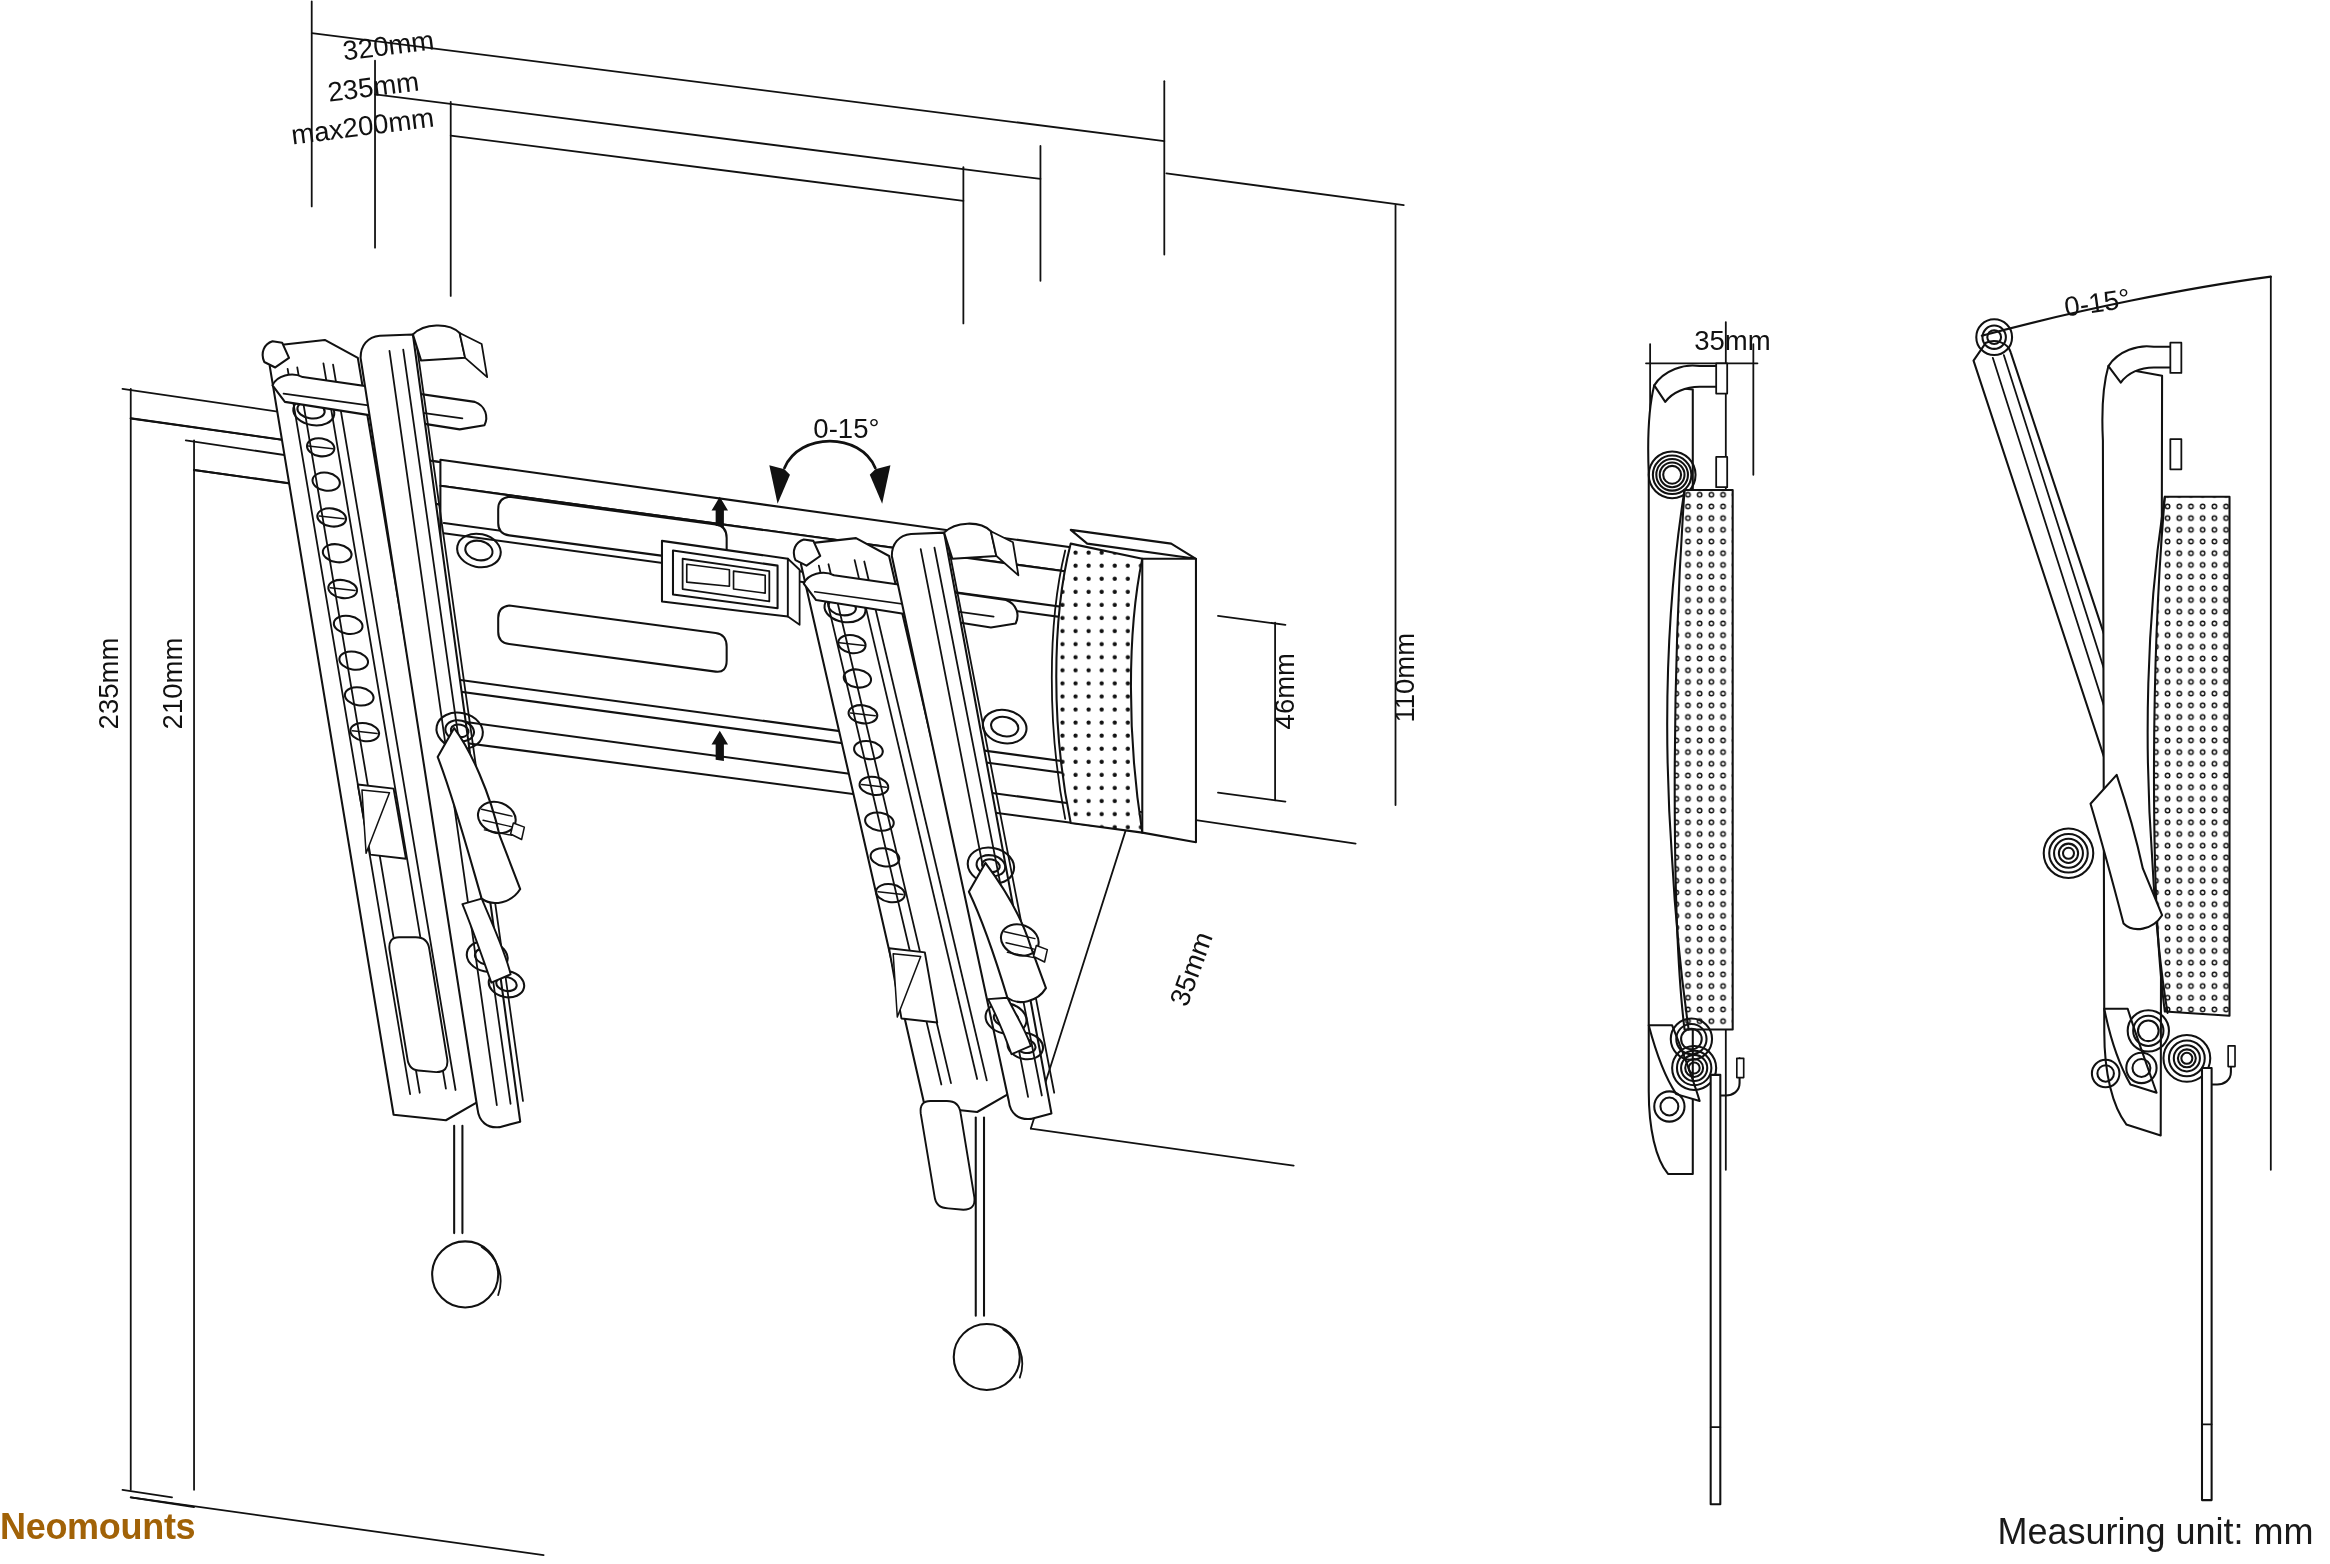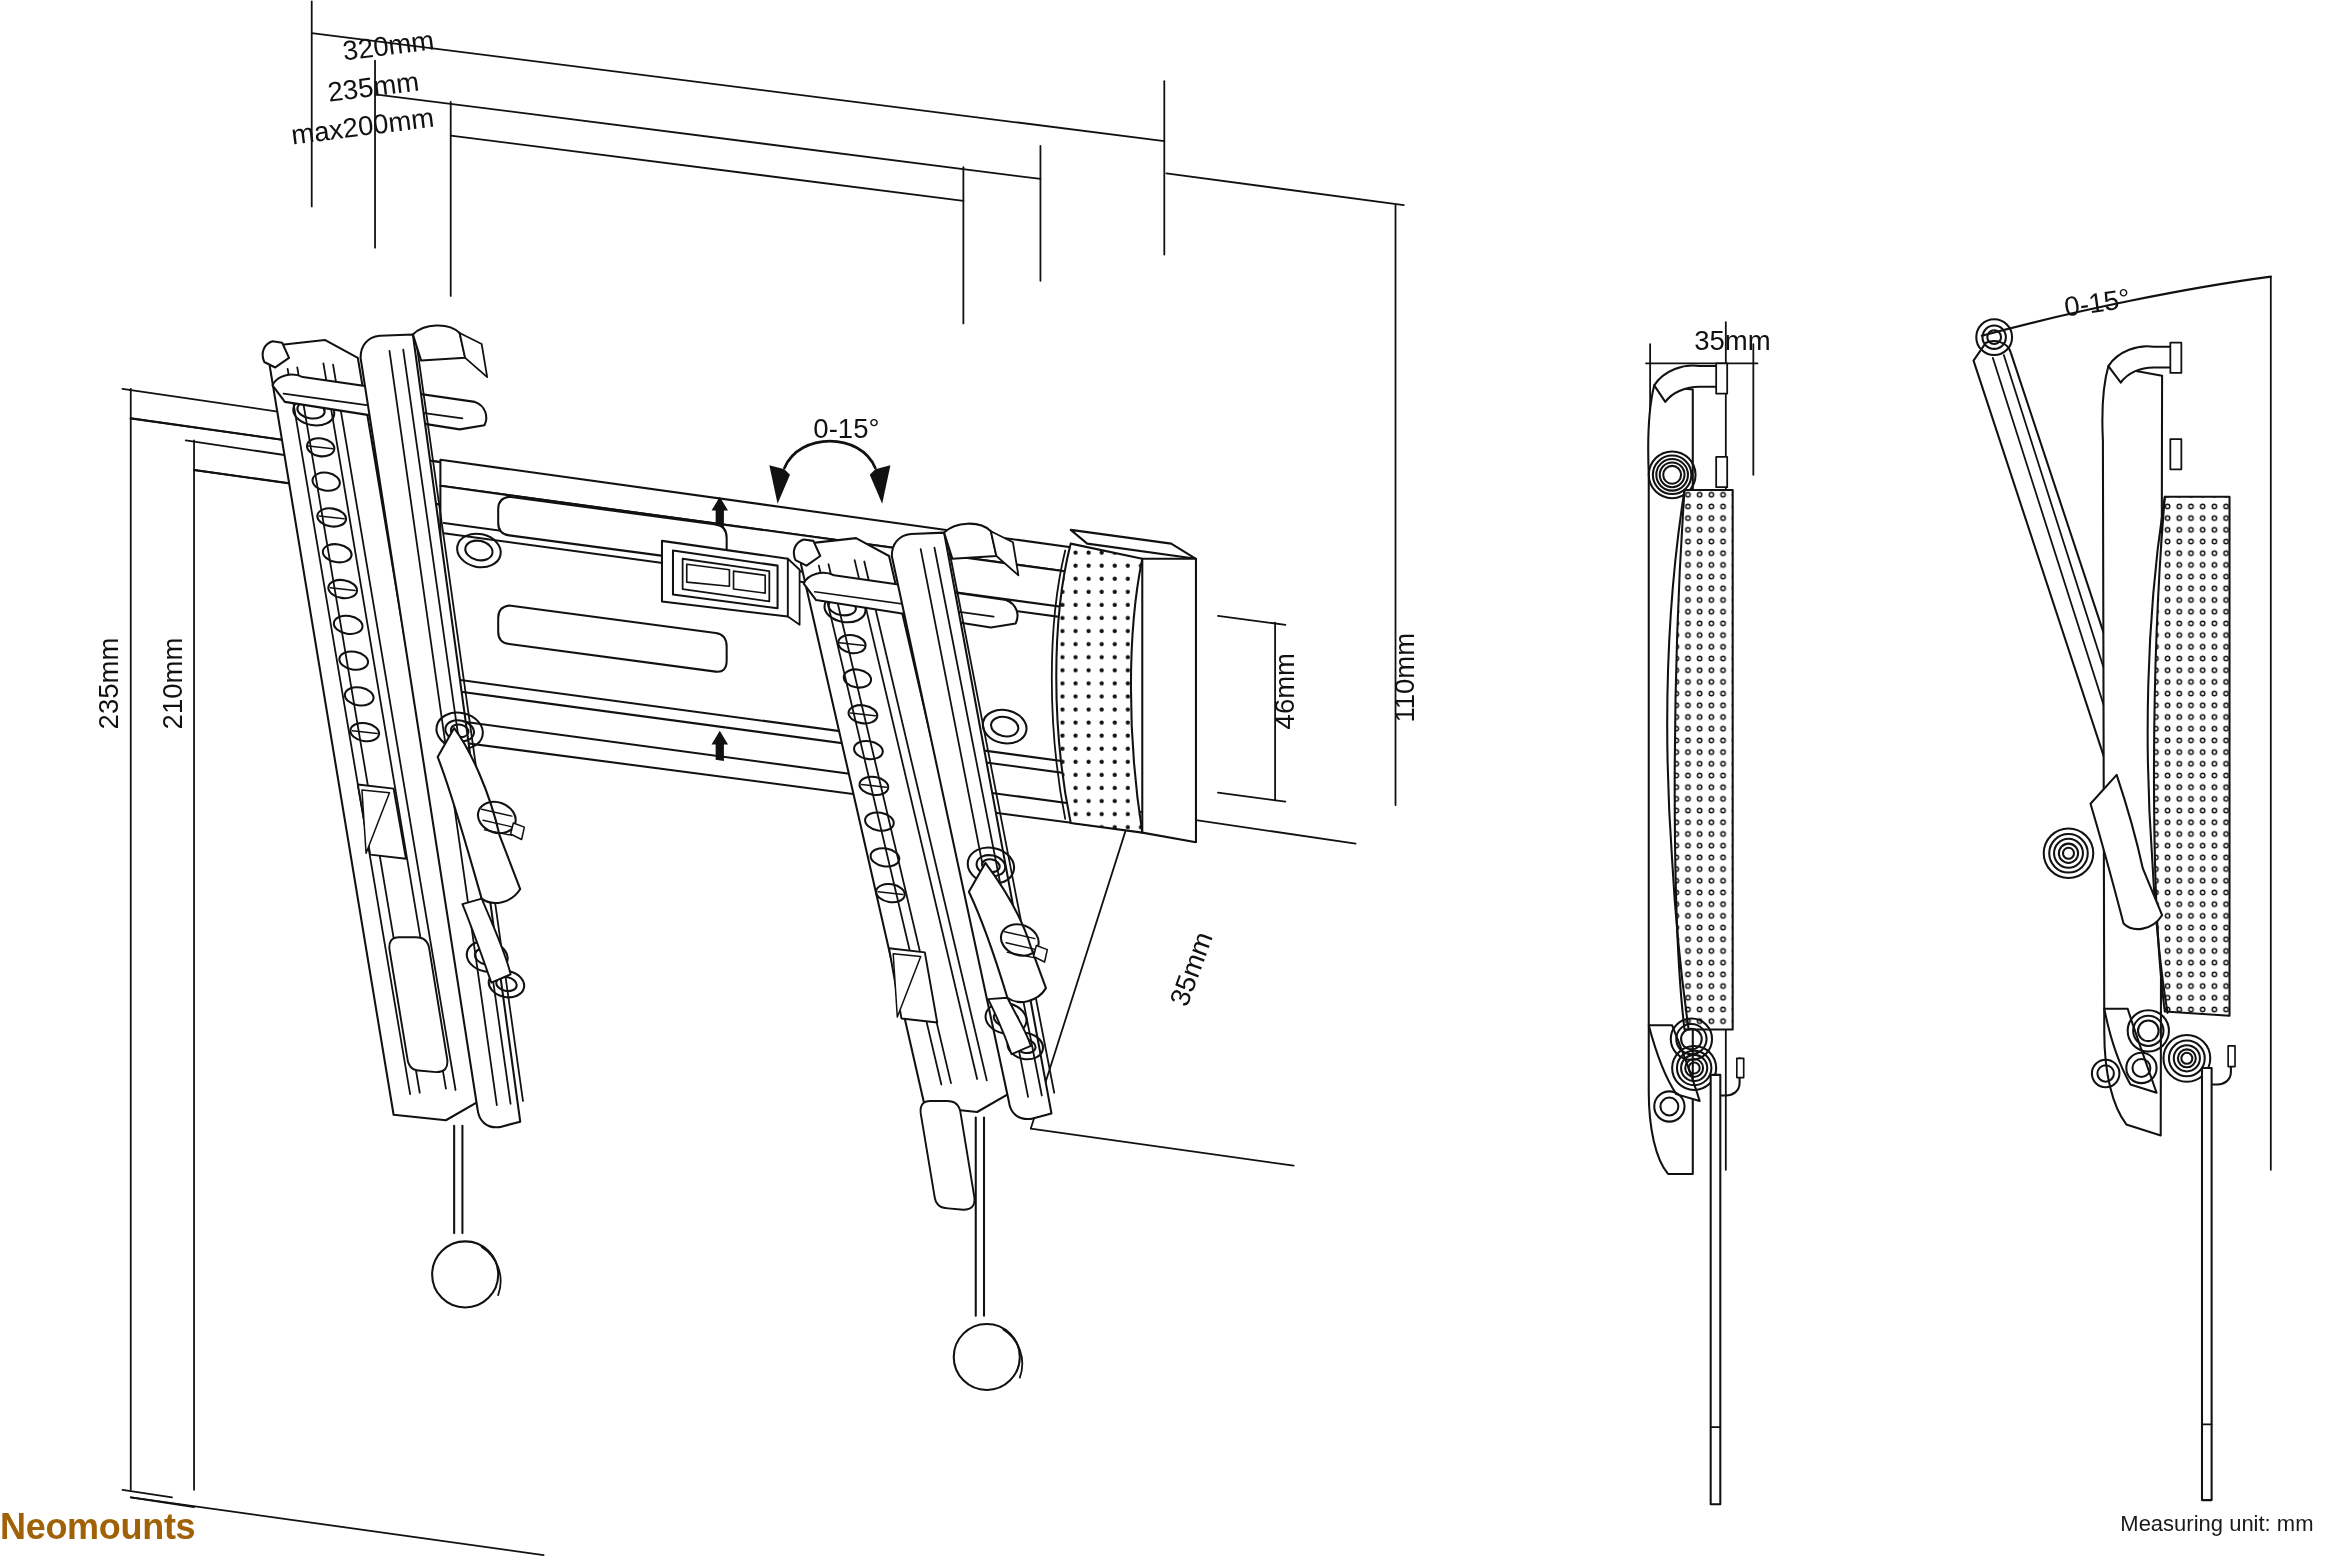--- a/index.html
+++ b/index.html
@@ -23,21 +23,21 @@
     font-size:36px;
     font-weight:bold;
     letter-spacing:-0.3px;
     color:#a16207;
     font-family:"Liberation Sans", sans-serif;
     white-space:nowrap;
   }
   .unit-note{
     position:absolute;
     right:16.5px; top:1511px;
-    font-size:22px;
+    font-size:36px;
     color:#1a1a1a;
     font-family:"Liberation Sans", sans-serif;
     white-space:nowrap;
   }
 </style>
 </head>
 <body>
 
 <div id="sheet">
 

